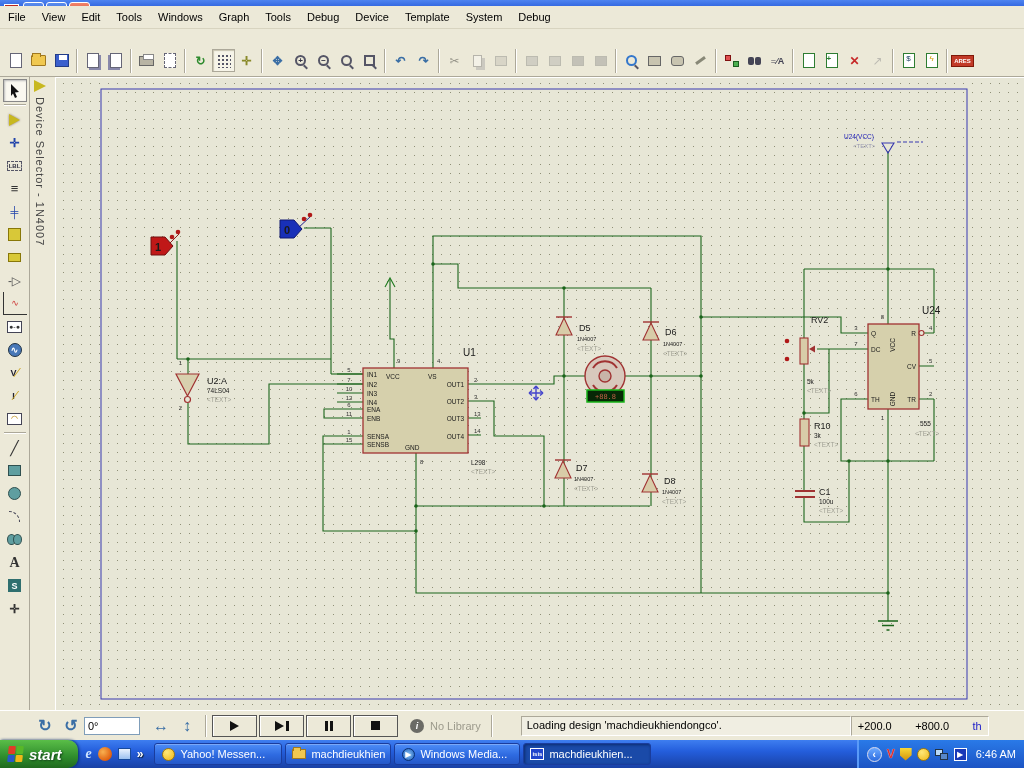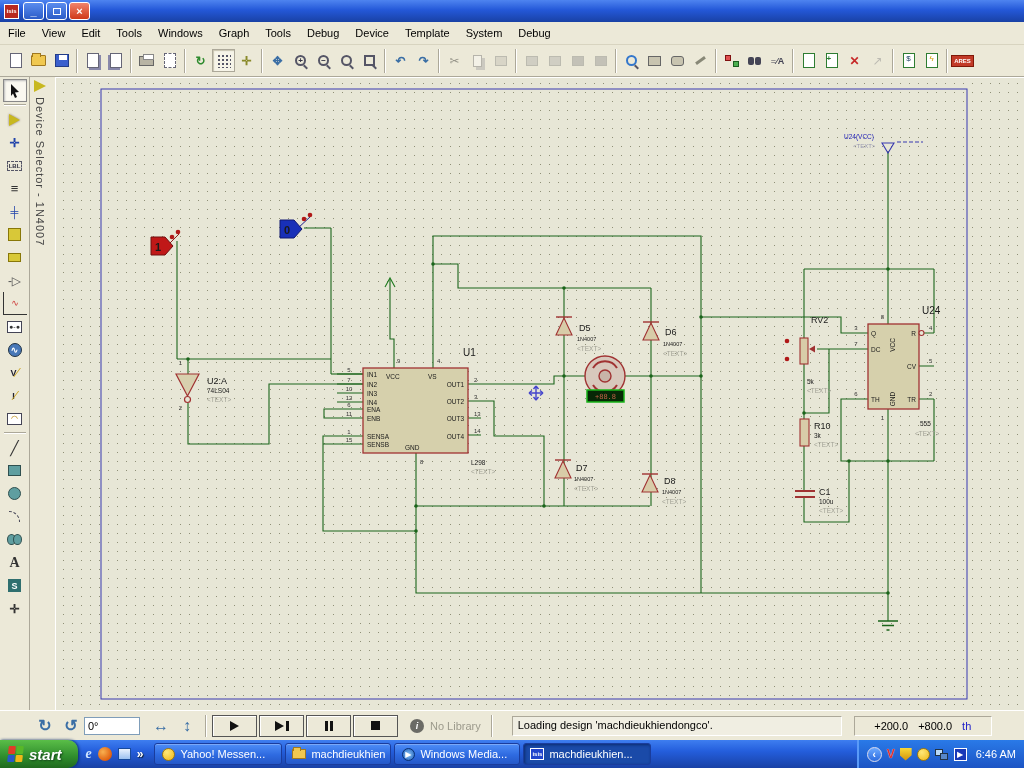--- a/index.html
+++ b/index.html
@@ -17,21 +17,21 @@
   .title-text { color:#fff; font-size:12px; font-weight:bold;
     text-shadow:1px 1px 1px #0A246A; flex:1; white-space:nowrap; }
   .winbtns { display:flex; gap:2px; }
   .winbtn { width:21px; height:18px; border-radius:3px; color:#fff; font-size:11px;
     font-weight:bold; display:flex; align-items:center; justify-content:center;
     border:1px solid #fff; background:linear-gradient(#5A8CEE,#2C5CC8); line-height:1; }
   .winbtn.close { background:linear-gradient(#F0846C,#D03818); }
   .winbtn .maxglyph { width:8px; height:7px; border:1.5px solid #fff; display:block; }
 
   
-  .menubar { position:absolute; left:0; top:22px; width:1024px; height:23px;
+  .menubar { position:absolute; left:0; top:6px; width:1024px; height:23px;
     background:#ECE9D8; border-bottom:1px solid #D8D4C0; display:flex; align-items:center; }
   .menu-item { font-size:11px; color:#000; padding:4px 8px; }
 
   
   .toolbar { position:absolute; left:0; top:45px; width:1024px; height:32px;
     background:#ECE9D8; border-bottom:1px solid #ACA899;
     display:flex; align-items:center; padding-left:4px; }
   .tb-sep { width:2px; height:24px; margin:0 3px;
     border-left:1px solid #ACA899; border-right:1px solid #fff; }
   .tbi { width:23px; height:23px; display:flex; align-items:center; justify-content:center;
@@ -136,25 +136,25 @@
   .pbtn { width:45px; height:22px; margin-right:2px; background:#ECE9D8; border:1px solid #555;
     box-shadow:inset 1px 1px 0 #fff; display:flex; align-items:center; justify-content:center; gap:2px; }
   .tri { width:0; height:0; border-left:9px solid #111; border-top:5px solid transparent;
     border-bottom:5px solid transparent; }
   .bar { width:3px; height:10px; background:#111; }
   .sqr { width:9px; height:9px; background:#111; }
   .info-ci { width:14px; height:14px; border-radius:50%; background:#6B6B66; color:#fff;
     font-size:9px; font-weight:bold; font-style:italic; display:flex; align-items:center;
     justify-content:center; margin:0 6px 0 10px; }
   .nomsg { color:#9C9A8C; }
-  .msg-panel { margin-left:14px; width:330px; height:20px; background:#F0EEE2;
+  .msg-panel { margin-left:23px; width:330px; height:20px; background:#F0EEE2;
     border:1px solid; border-color:#ACA899 #fff #fff #ACA899; padding:2px 5px; white-space:nowrap; overflow:hidden; }
-  .coord-panel { margin-left:12px; width:138px; height:20px; background:#ECE9D8;
+  .coord-panel { margin-left:0; width:138px; height:20px; background:#ECE9D8;
     border:1px solid; border-color:#ACA899 #fff #fff #ACA899; display:flex; align-items:center;
-    justify-content:center; gap:10px; padding:0 6px; }
+    justify-content:space-between; gap:10px; padding:0 6px; }
   .coord-panel .units { color:#2020C8; }
 
   
   .taskbar { position:absolute; left:0; top:740px; width:1024px; height:28px;
     background:linear-gradient(#3E7EF0,#245EDC 40%,#1941A5); display:flex; align-items:center; }
   .startbtn { height:28px; padding:0 16px 0 8px; border-radius:0 10px 10px 0;
     background:linear-gradient(#5ABE48,#2F8C2C 60%,#1F6A1E);
     display:flex; align-items:center; gap:5px; color:#fff; font-size:15px; font-weight:bold;
     font-style:italic; text-shadow:1px 1px 2px #14421A; box-shadow:1px 0 3px #0A2A6A; }
   .flag { width:16px; height:16px; display:grid; grid-template-columns:7px 7px; gap:1px;

